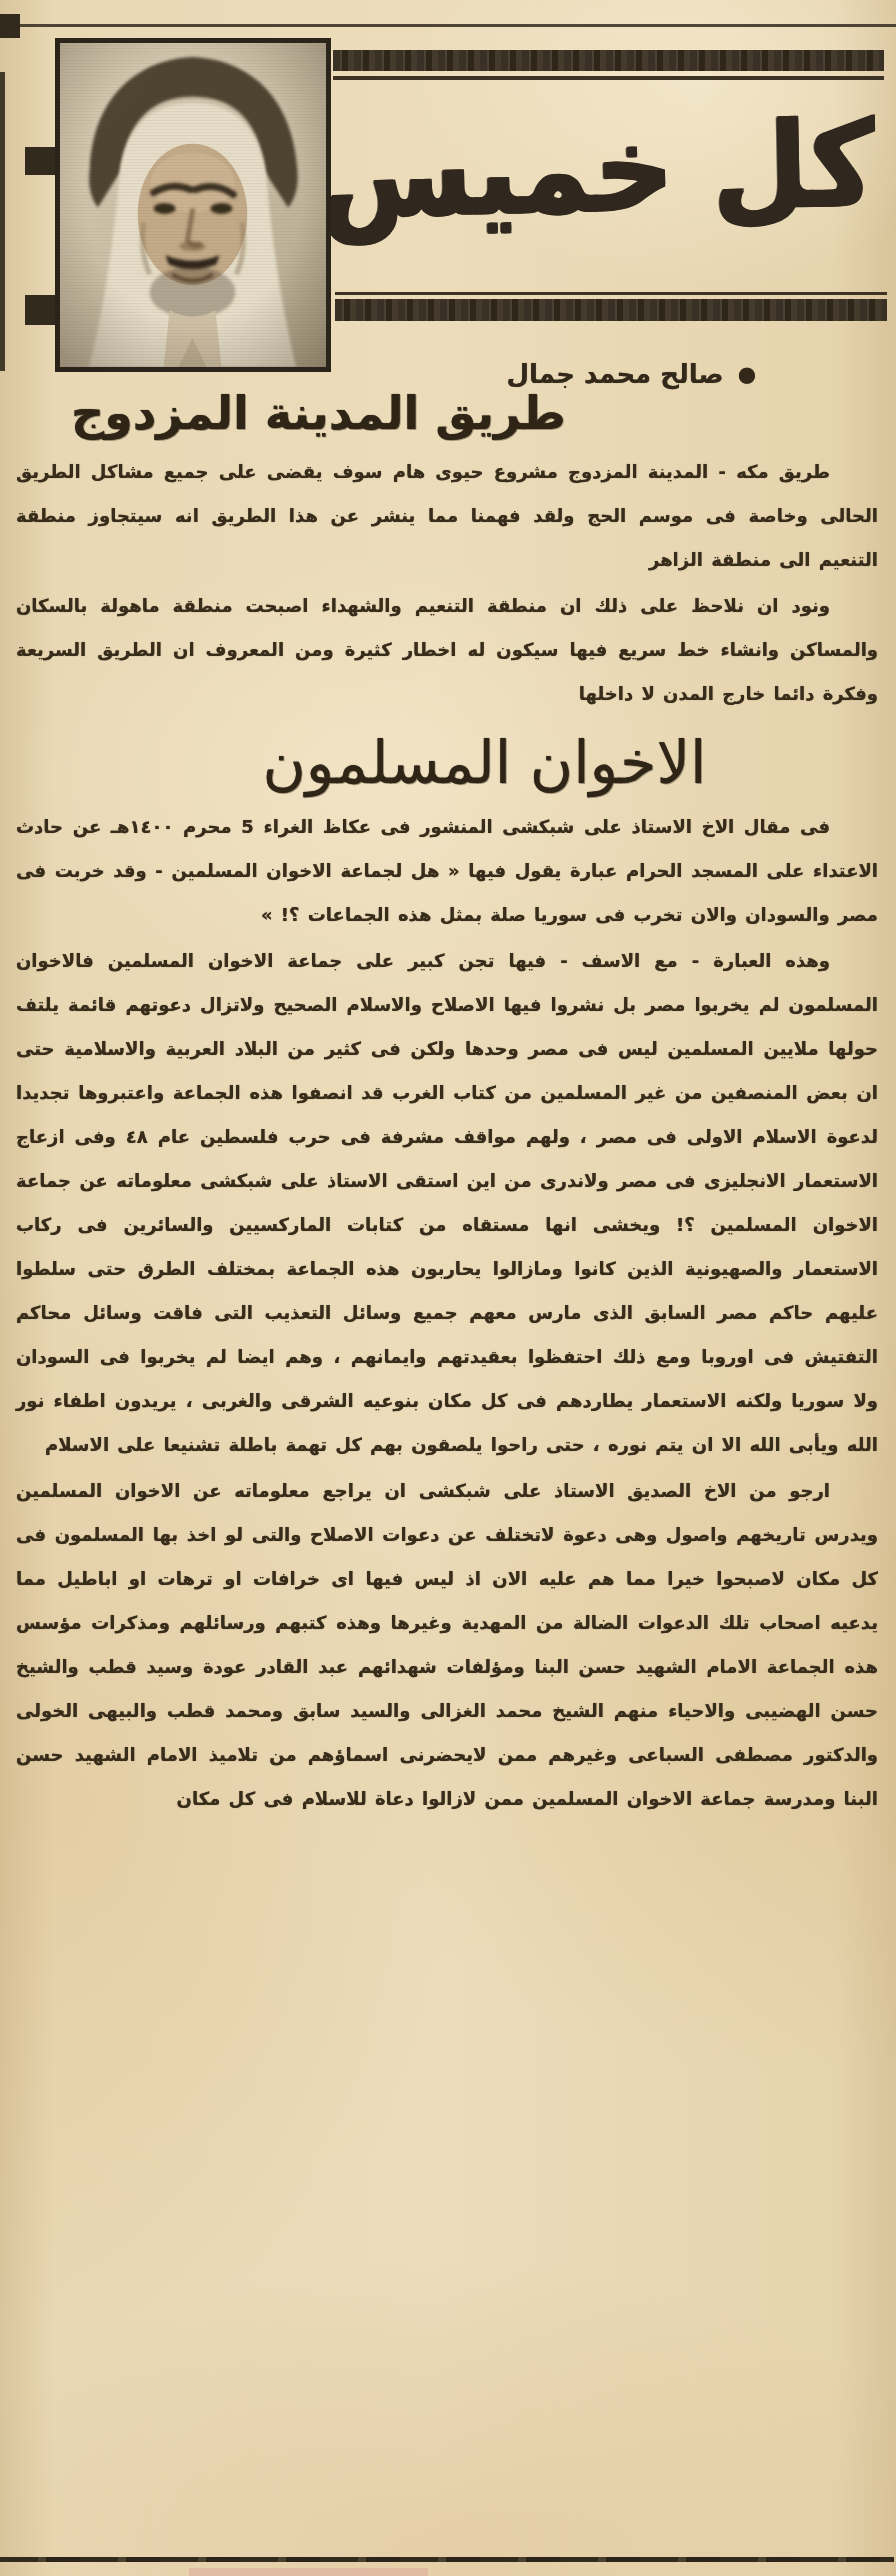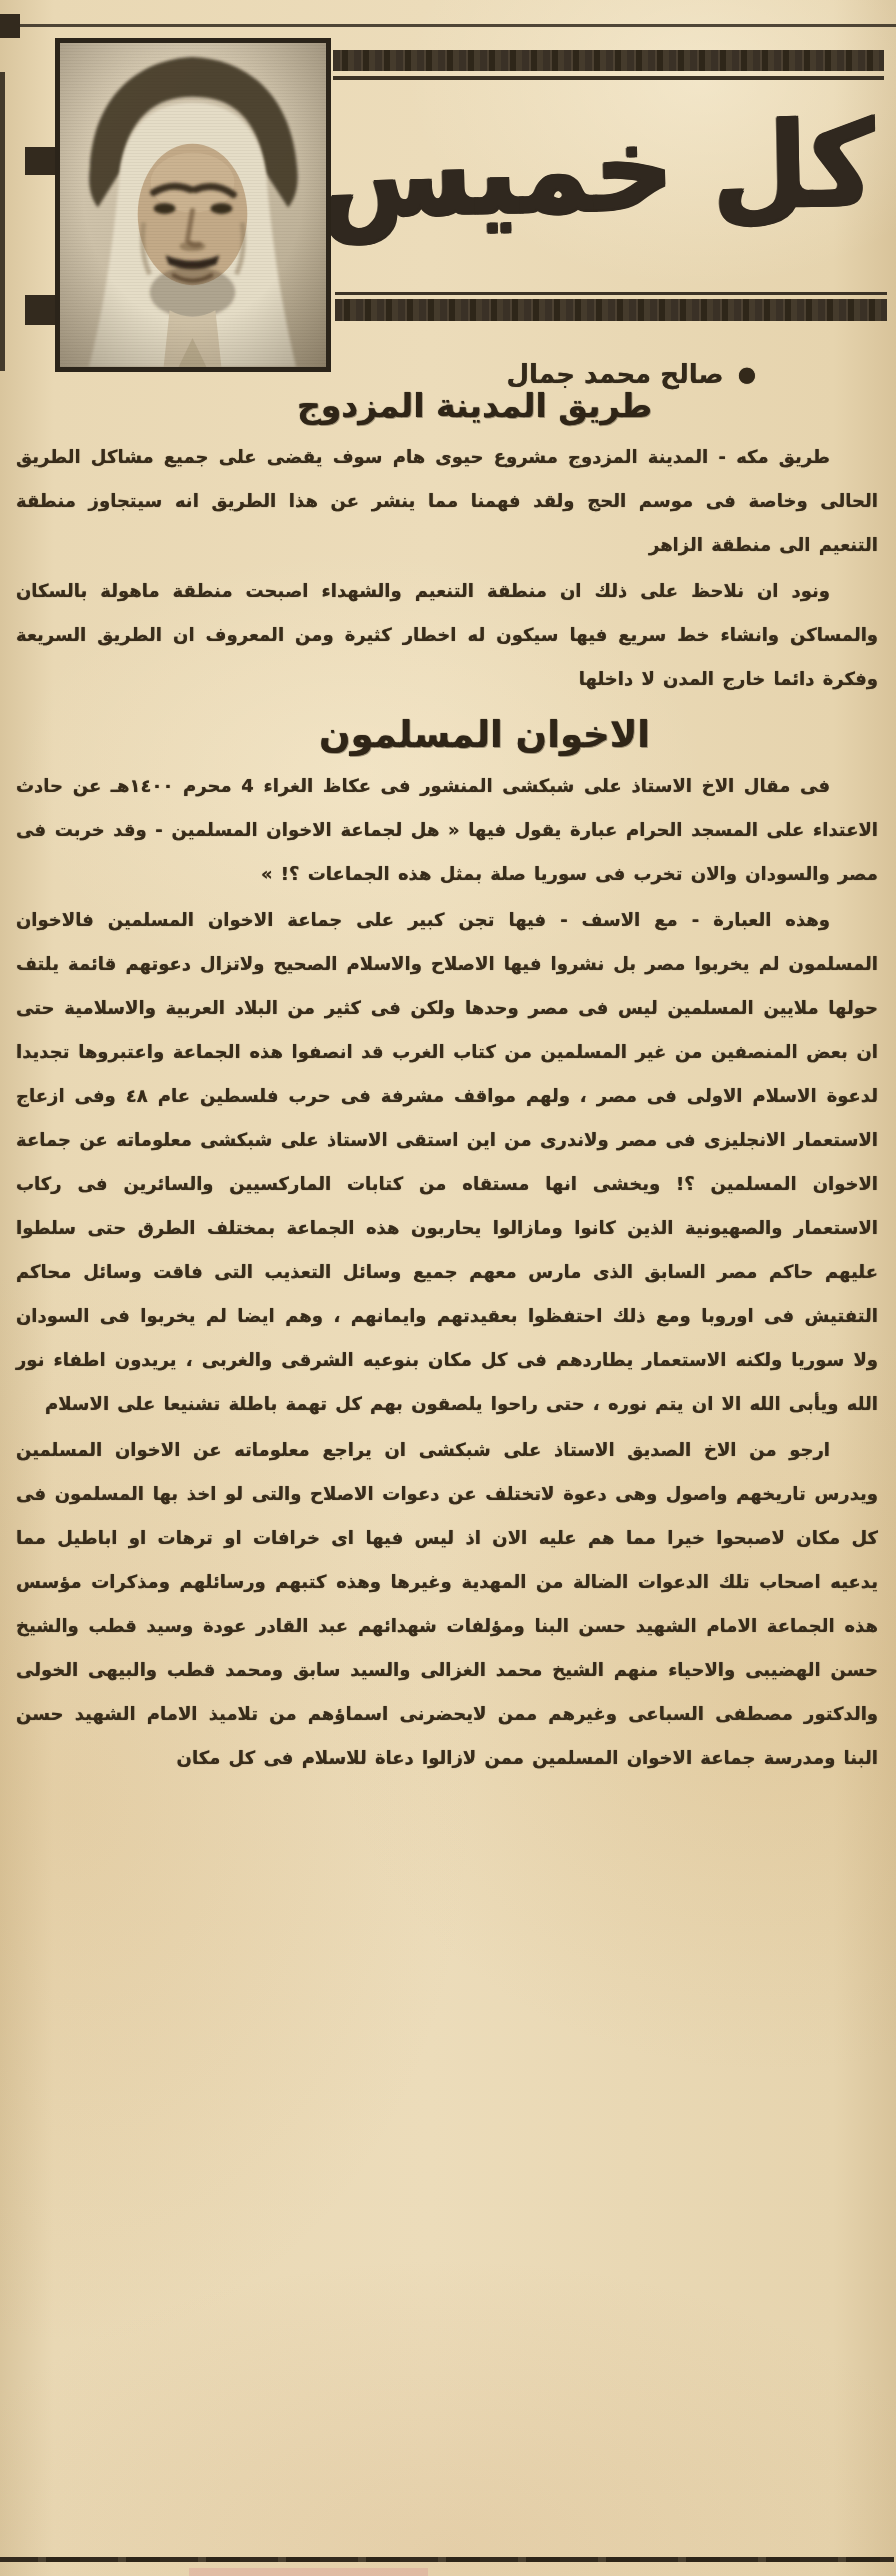--- a/index.html
+++ b/index.html
@@ -64,26 +64,26 @@
     margin-top:24px;
   }
   .byline .dot{display:inline-block;font-size:21px;vertical-align:2px;margin-left:14px;}
   
   .content{
     position:absolute;top:386px;right:18px;left:16px;
     direction:rtl;
   }
   .article-title{
     margin:0 0 10px;padding-left:55px;
-    text-align:center;font-size:33px;font-weight:bold;color:#2f2517;
+    text-align:left;font-size:46px;font-weight:bold;color:#2f2517;
     text-shadow:0 0 1px rgba(47,37,23,.9), 1px 1px 0 rgba(47,37,23,.35);
   }
   .section-title{
     margin:12px 0 8px;padding-left:75px;
-    text-align:center;font-size:37px;font-weight:bold;color:#2f2517;
+    text-align:center;font-size:59px;font-weight:normal;color:#2f2517;
     text-shadow:0 0 1px rgba(47,37,23,.9), 1px 1px 0 rgba(47,37,23,.35);
   }
   .content p{
     margin:0 0 2px;
     font-size:18px;line-height:44px;font-weight:bold;
     text-align:justify;text-indent:48px;
     color:#382c1a;
     text-shadow:0 0 0.8px rgba(56,44,26,.85);
     word-spacing:2px;
   }
@@ -159,21 +159,21 @@
   <div class="byline">
     <span class="dot">●</span><span>صالح محمد جمال</span>
   </div>
 
   <div class="content">
     <h1 class="article-title">طريق المدينة المزدوج</h1>
     <p>طريق مكه - المدينة المزدوج مشروع حيوى هام سوف يقضى على جميع مشاكل الطريق الحالى وخاصة فى موسم الحج ولقد فهمنا مما ينشر عن هذا الطريق انه سيتجاوز منطقة التنعيم الى منطقة الزاهر</p>
     <p>ونود ان نلاحظ على ذلك ان منطقة التنعيم والشهداء اصبحت منطقة ماهولة بالسكان والمساكن وانشاء خط سريع فيها سيكون له اخطار كثيرة ومن المعروف ان الطريق السريعة وفكرة دائما خارج المدن لا داخلها</p>
 
     <h2 class="section-title">الاخوان المسلمون</h2>
-    <p>فى مقال الاخ الاستاذ على شبكشى المنشور فى عكاظ الغراء 4 محرم ١٤٠٠هـ عن حادث الاعتداء على المسجد الحرام عبارة يقول فيها « هل لجماعة الاخوان المسلمين - وقد خربت فى مصر والسودان والان تخرب فى سوريا صلة بمثل هذه الجماعات ؟! »</p>
+    <p>فى مقال الاخ الاستاذ على شبكشى المنشور فى عكاظ الغراء 5 محرم ١٤٠٠هـ عن حادث الاعتداء على المسجد الحرام عبارة يقول فيها « هل لجماعة الاخوان المسلمين - وقد خربت فى مصر والسودان والان تخرب فى سوريا صلة بمثل هذه الجماعات ؟! »</p>
     <p>وهذه العبارة - مع الاسف - فيها تجن كبير على جماعة الاخوان المسلمين فالاخوان المسلمون لم يخربوا مصر بل نشروا فيها الاصلاح والاسلام الصحيح ولاتزال دعوتهم قائمة يلتف حولها ملايين المسلمين ليس فى مصر وحدها ولكن فى كثير من البلاد العربية والاسلامية حتى ان بعض المنصفين من غير المسلمين من كتاب الغرب قد انصفوا هذه الجماعة واعتبروها تجديدا لدعوة الاسلام الاولى فى مصر ، ولهم مواقف مشرفة فى حرب فلسطين عام ٤٨ وفى ازعاج الاستعمار الانجليزى فى مصر ولاندرى من اين استقى الاستاذ على شبكشى معلوماته عن جماعة الاخوان المسلمين ؟! ويخشى انها مستقاه من كتابات الماركسيين والسائرين فى ركاب الاستعمار والصهيونية الذين كانوا ومازالوا يحاربون هذه الجماعة بمختلف الطرق حتى سلطوا عليهم حاكم مصر السابق الذى مارس معهم جميع وسائل التعذيب التى فاقت وسائل محاكم التفتيش فى اوروبا ومع ذلك احتفظوا بعقيدتهم وايمانهم ، وهم ايضا لم يخربوا فى السودان ولا سوريا ولكنه الاستعمار يطاردهم فى كل مكان بنوعيه الشرقى والغربى ، يريدون اطفاء نور الله ويأبى الله الا ان يتم نوره ، حتى راحوا يلصقون بهم كل تهمة باطلة تشنيعا على الاسلام</p>
     <p>ارجو من الاخ الصديق الاستاذ على شبكشى ان يراجع معلوماته عن الاخوان المسلمين ويدرس تاريخهم واصول وهى دعوة لاتختلف عن دعوات الاصلاح والتى لو اخذ بها المسلمون فى كل مكان لاصبحوا خيرا مما هم عليه الان اذ ليس فيها اى خرافات او ترهات او اباطيل مما يدعيه اصحاب تلك الدعوات الضالة من المهدية وغيرها وهذه كتبهم ورسائلهم ومذكرات مؤسس هذه الجماعة الامام الشهيد حسن البنا ومؤلفات شهدائهم عبد القادر عودة وسيد قطب والشيخ حسن الهضيبى والاحياء منهم الشيخ محمد الغزالى والسيد سابق ومحمد قطب والبيهى الخولى والدكتور مصطفى السباعى وغيرهم ممن لايحضرنى اسماؤهم من تلاميذ الامام الشهيد حسن البنا ومدرسة جماعة الاخوان المسلمين ممن لازالوا دعاة للاسلام فى كل مكان</p>
   </div>
 
   <div class="bottom-rule"></div>
   <div class="bottom-pink"></div>
 
 </div>
 
 

